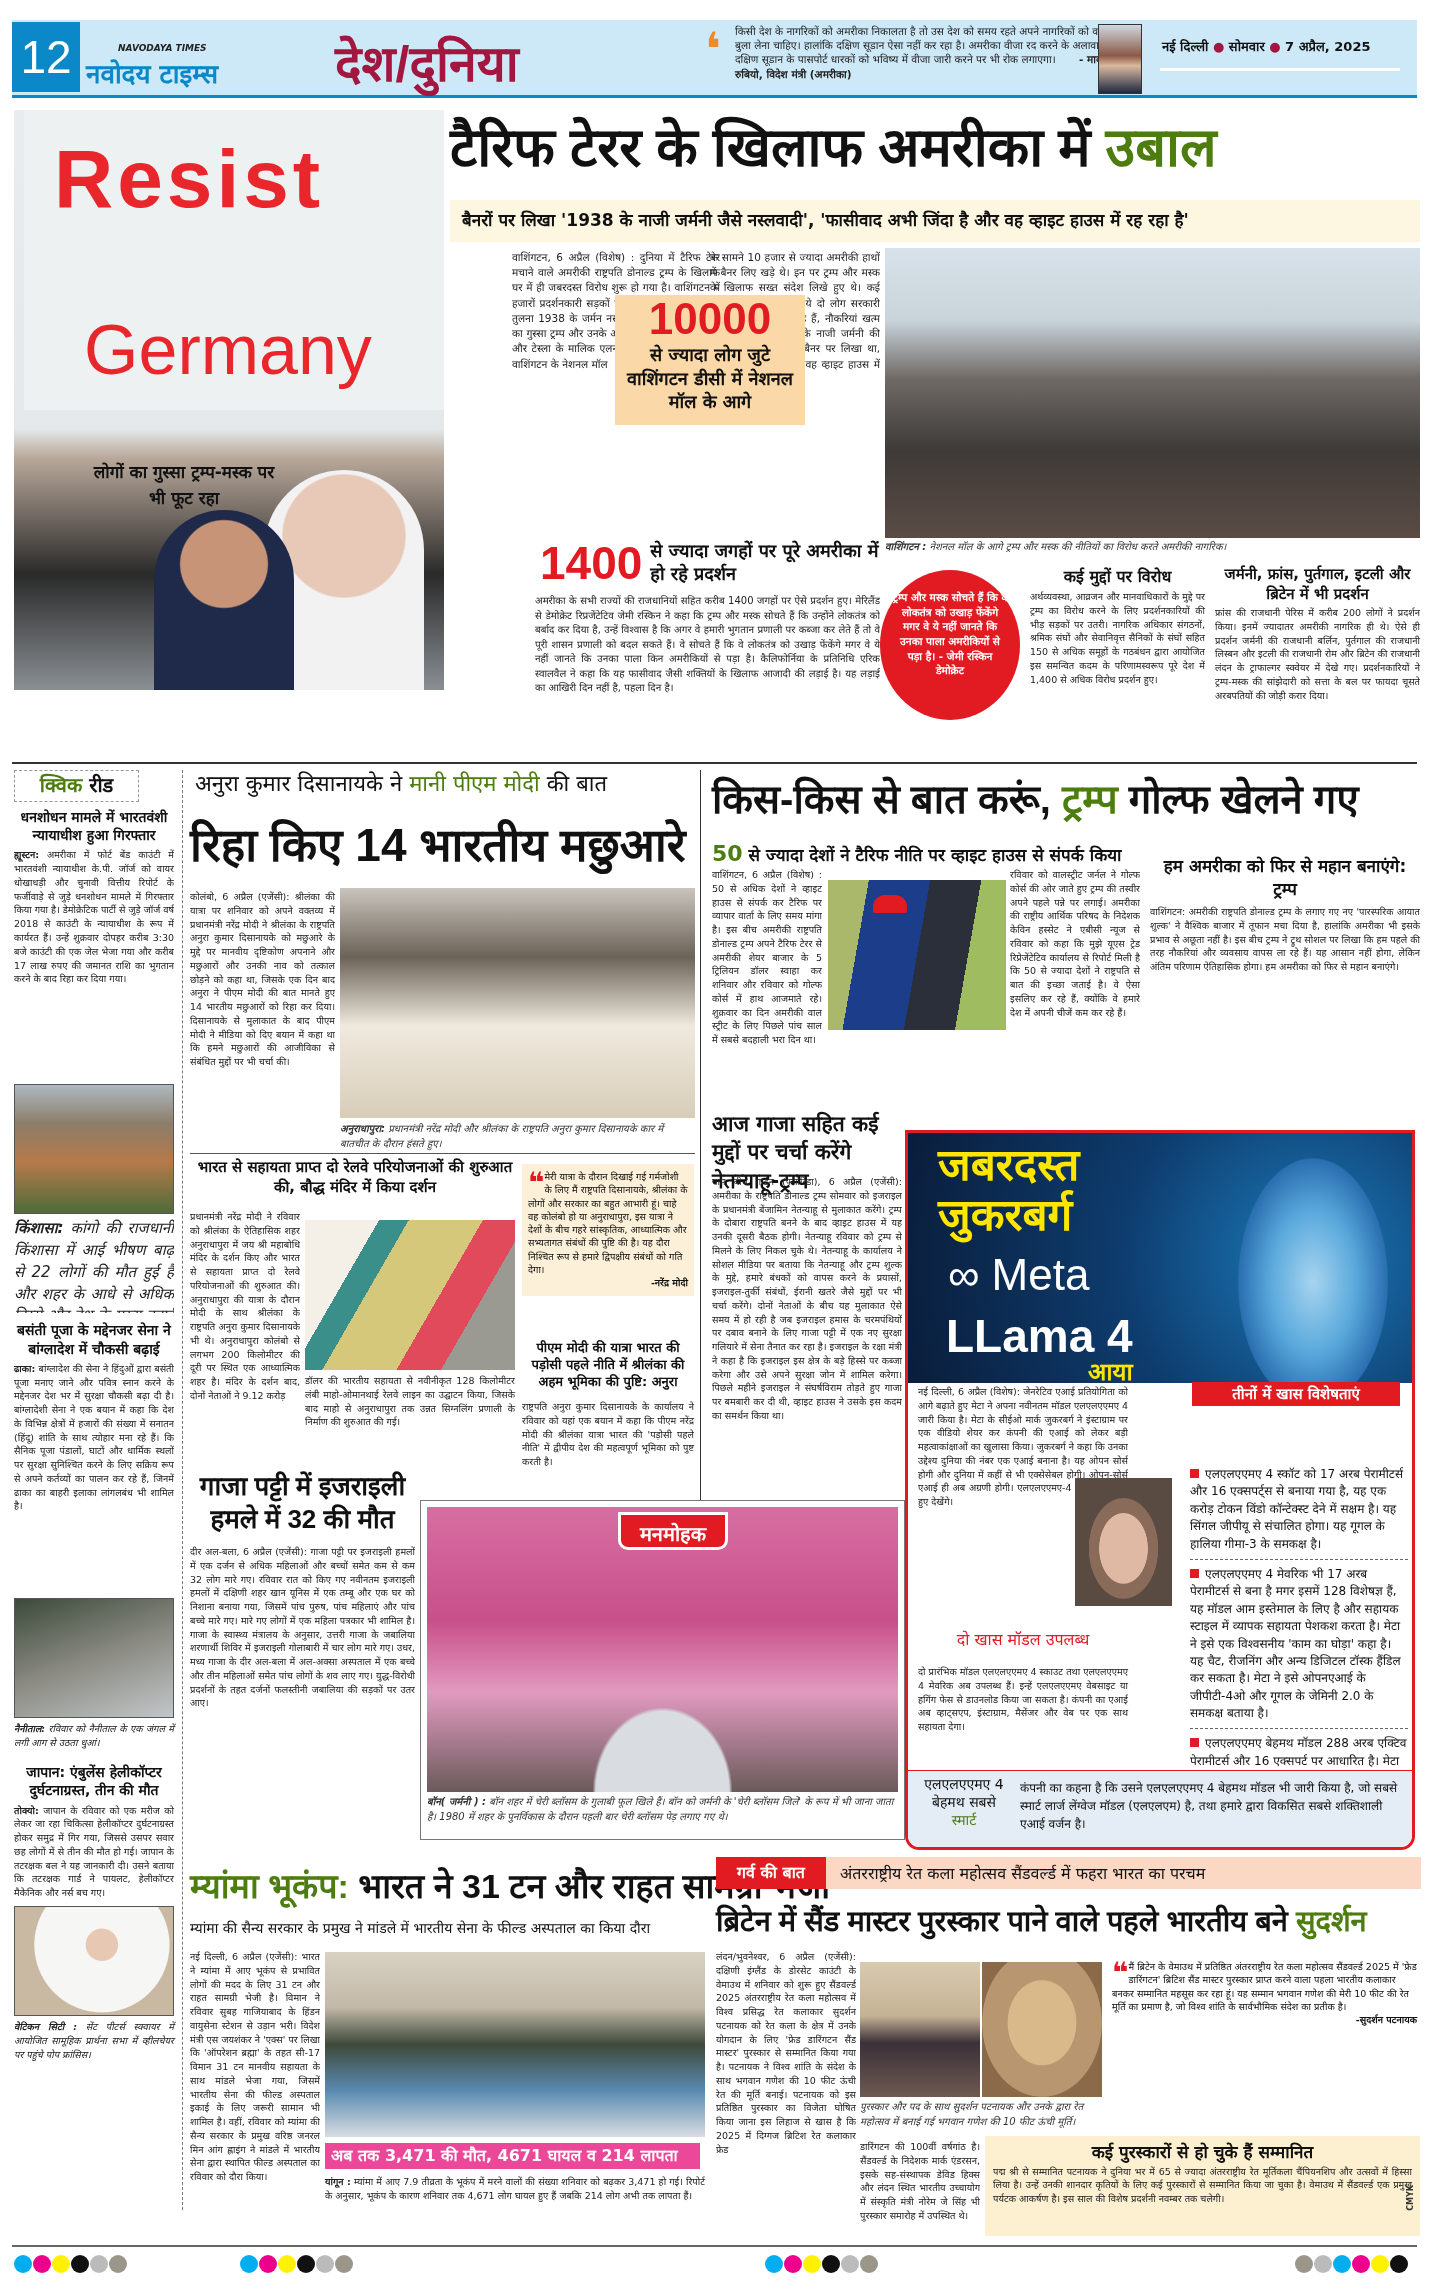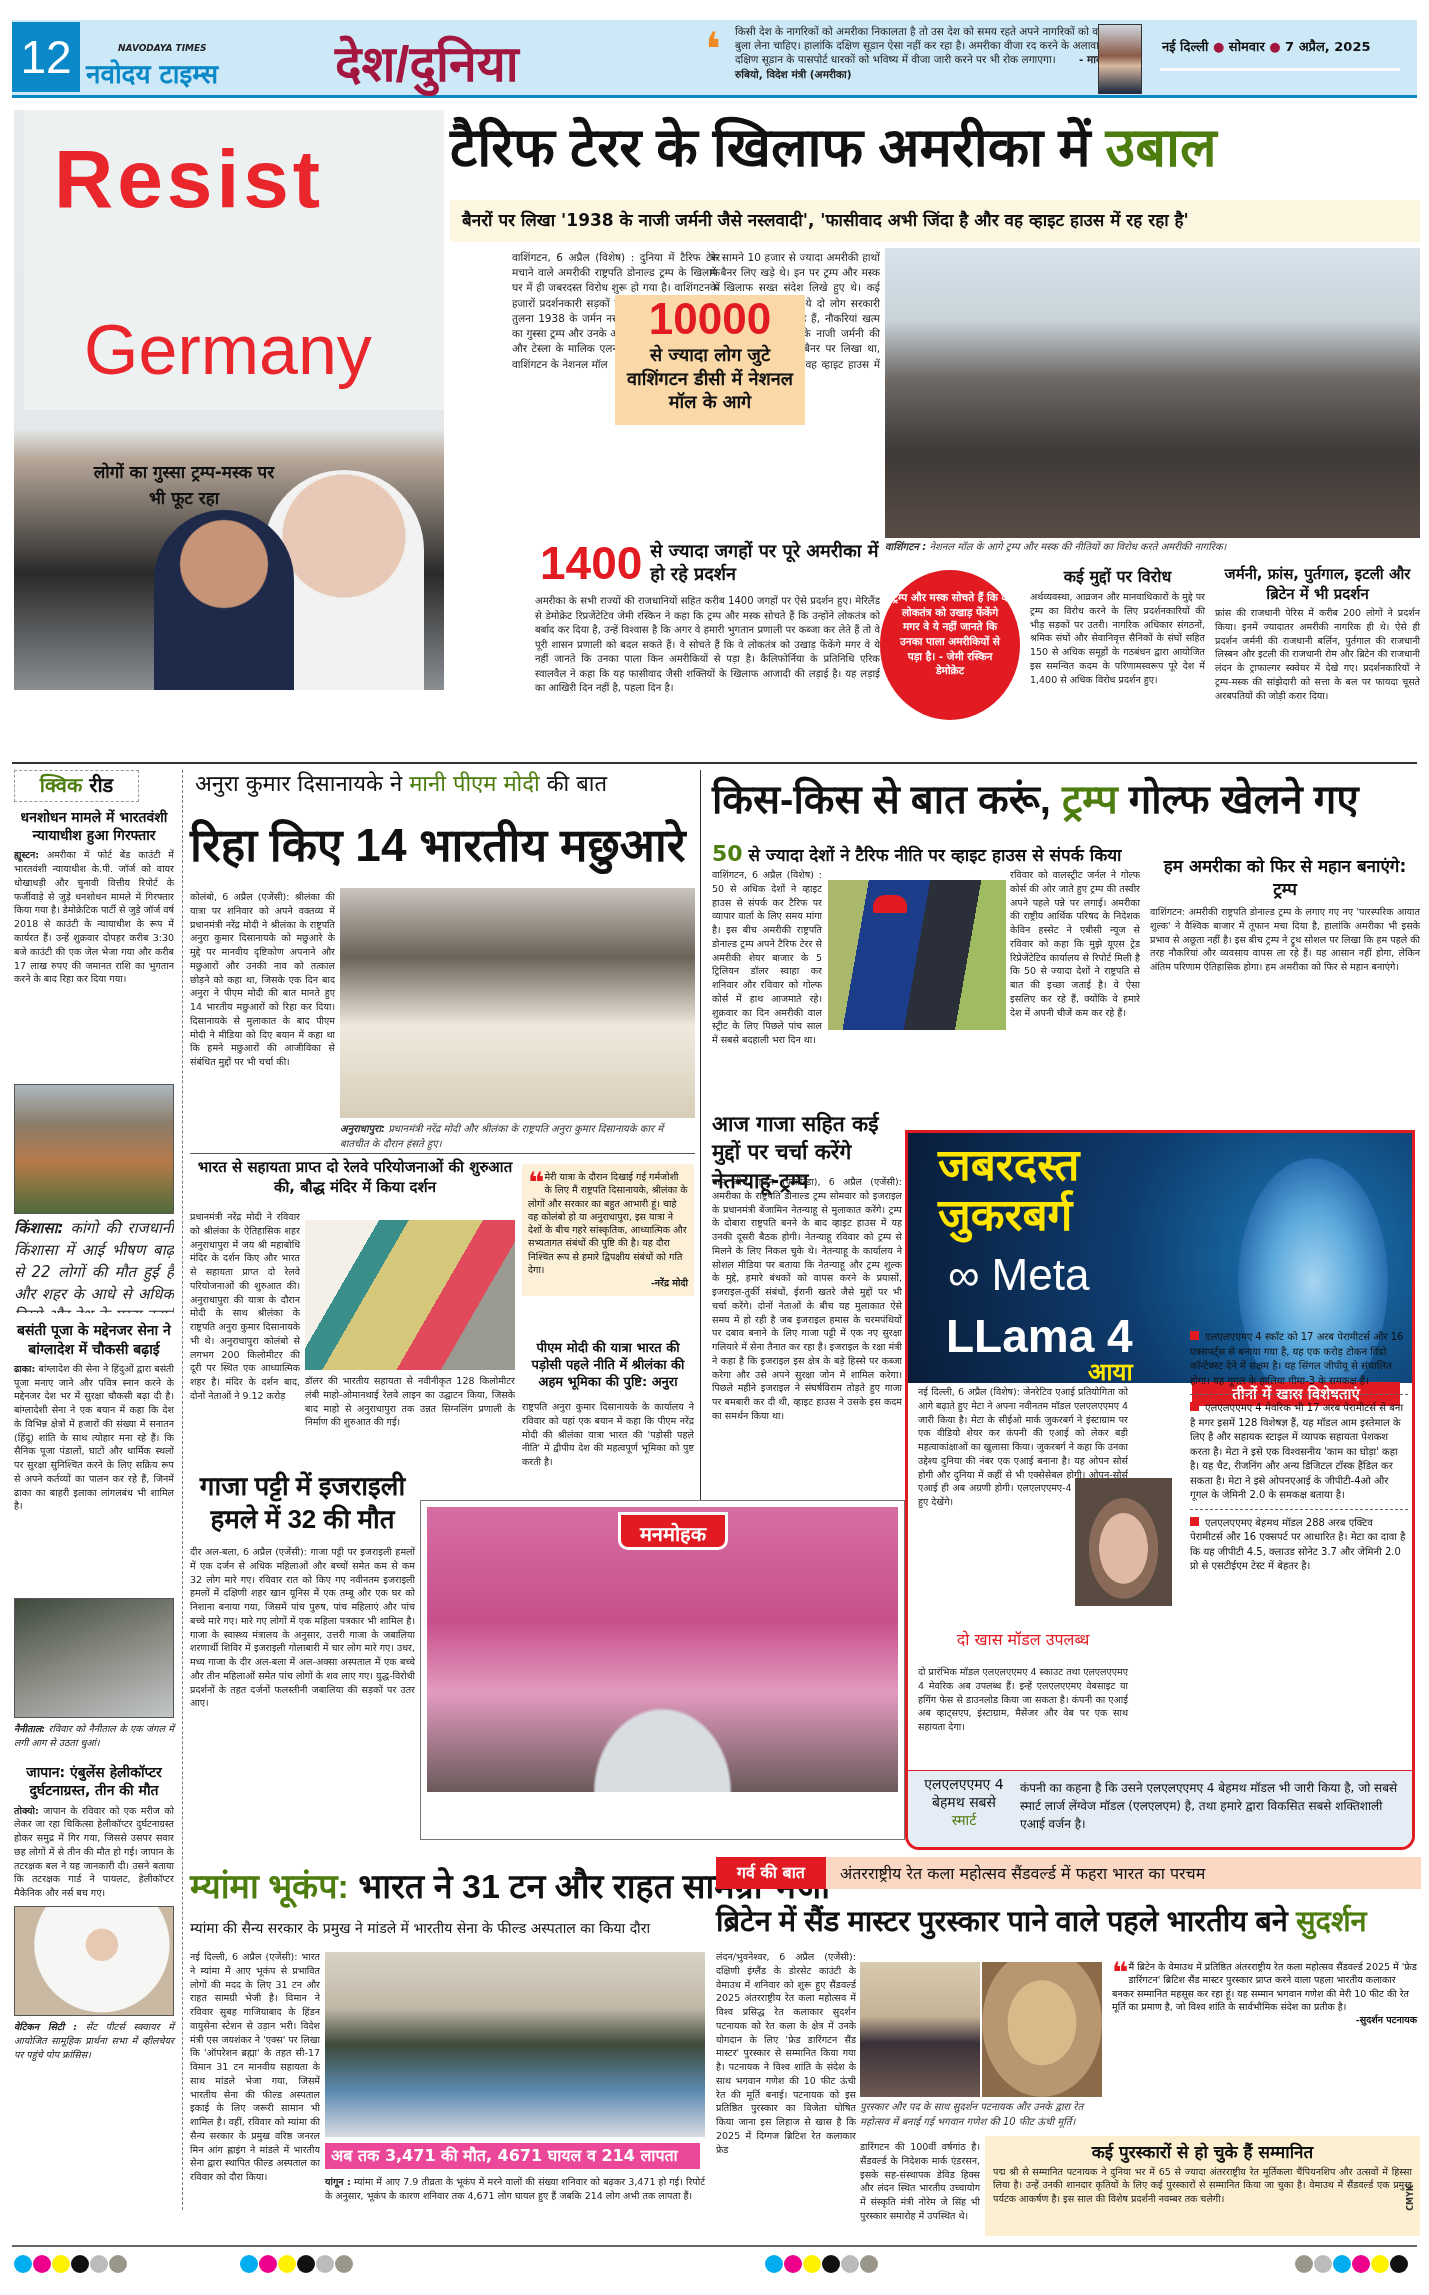--- a/index.html
+++ b/index.html
@@ -127,20 +127,21 @@
   <div style="text-align:right;font-weight:bold">-नरेंद्र मोदी</div>
 </div>
 <div class="abs" style="left:522px;top:1340px;width:172px;font-size:13px;font-weight:bold;text-align:center;line-height:1.3">पीएम मोदी की यात्रा भारत की पड़ोसी पहले नीति में श्रीलंका की अहम भूमिका की पुष्टि: अनुरा</div>
 <div class="abs col" style="left:522px;top:1400px;width:172px;font-size:9.5px">राष्ट्रपति अनुरा कुमार दिसानायके के कार्यालय ने रविवार को यहां एक बयान में कहा कि पीएम नरेंद्र मोदी की श्रीलंका यात्रा भारत की 'पड़ोसी पहले नीति' में द्वीपीय देश की महत्वपूर्ण भूमिका को पुष्ट करती है।</div>
 
 <div class="abs h1" style="left:190px;top:1470px;width:225px;font-size:26px;white-space:normal;text-align:center;line-height:1.25">गाजा पट्टी में इजराइली हमले में 32 की मौत</div>
 <div class="abs col" style="left:190px;top:1545px;width:225px;height:295px;overflow:hidden;font-size:9.5px">दीर अल-बला, 6 अप्रैल (एजेंसी): गाजा पट्टी पर इजराइली हमलों में एक दर्जन से अधिक महिलाओं और बच्चों समेत कम से कम 32 लोग मारे गए। रविवार रात को किए गए नवीनतम इजराइली हमलों में दक्षिणी शहर खान यूनिस में एक तम्बू और एक घर को निशाना बनाया गया, जिसमें पांच पुरुष, पांच महिलाएं और पांच बच्चे मारे गए। मारे गए लोगों में एक महिला पत्रकार भी शामिल है। गाजा के स्वास्थ्य मंत्रालय के अनुसार, उत्तरी गाजा के जबालिया शरणार्थी शिविर में इजराइली गोलाबारी में चार लोग मारे गए। उधर, मध्य गाजा के दीर अल-बला में अल-अक्सा अस्पताल में एक बच्चे और तीन महिलाओं समेत पांच लोगों के शव लाए गए। युद्ध-विरोधी प्रदर्शनों के तहत दर्जनों फलस्तीनी जबालिया की सड़कों पर उतर आए।</div>
 
 <div class="abs" style="left:420px;top:1500px;width:485px;height:340px;border:1px solid #777;padding:6px">
   <div class="photo" style="width:100%;height:285px;background:radial-gradient(ellipse at 50% 100%,#d9dde2 0 20%,transparent 21%),linear-gradient(180deg,#d66ea2 0%,#c8508a 40%,#e29ac0 65%,#6a5a5a 100%)"></div>
+  <div class="cap" style="margin-top:3px"><b>बॉन( जर्मनी ) :</b> <span>बॉन शहर में चेरी ब्लॉसम के गुलाबी फूल खिले हैं। बॉन को जर्मनी के 'चेरी ब्लॉसम जिले' के रूप में भी जाना जाता है। 1980 में शहर के पुनर्विकास के दौरान पहली बार चेरी ब्लॉसम पेड़ लगाए गए थे।</span></div>
 </div>
 <div class="abs" style="left:618px;top:1512px;width:110px;height:38px;background:#e21b23;color:#fff;font-size:20px;font-weight:bold;text-align:center;line-height:38px;border:3px solid #fff;border-radius:0 0 10px 10px">मनमोहक</div>
 
 <div class="abs vrule" style="left:700px;top:770px;height:730px;border-left:1px solid #333"></div>
 
 <div class="abs h1" style="left:712px;top:770px;font-size:40px">
   <span>किस-किस से बात करूं, </span><span class="red">ट्रम्प</span><span> गोल्फ खेलने गए</span>
 </div>
 <div class="abs" style="left:712px;top:838px;font-size:17px;font-weight:bold;white-space:nowrap">
   <span class="red" style="font-size:22px">50</span><span> से ज्यादा देशों ने टैरिफ नीति पर व्हाइट हाउस से संपर्क किया</span>
@@ -162,21 +163,21 @@
   <div style="position:absolute;left:40px;top:110px;font-size:44px;color:#fff;font-family:'Liberation Sans',sans-serif"><span>∞</span> <span>Meta</span></div>
   <div style="position:absolute;left:38px;top:170px;font-size:46px;font-weight:bold;color:#fff;font-family:'Liberation Sans',sans-serif">LLama 4</div>
   <div style="position:absolute;left:180px;top:222px;font-size:24px;font-weight:bold;color:#ffe600">आया</div>
   <div style="position:absolute;left:330px;top:25px;width:150px;height:225px;background:radial-gradient(ellipse at 50% 55%,#a7d4f0 0,#5aa9dc 40%,#2a6fb0 70%,transparent 71%)"></div>
 </div>
 <div class="abs col" style="left:918px;top:1385px;width:210px;height:210px;overflow:hidden;font-size:9.5px">नई दिल्ली, 6 अप्रैल (विशेष): जेनरेटिव एआई प्रतियोगिता को आगे बढ़ाते हुए मेटा ने अपना नवीनतम मॉडल एलएलएएमए 4 जारी किया है। मेटा के सीईओ मार्क जुकरबर्ग ने इंस्टाग्राम पर एक वीडियो शेयर कर कंपनी की एआई को लेकर बड़ी महत्वाकांक्षाओं का खुलासा किया। जुकरबर्ग ने कहा कि उनका उद्देश्य दुनिया की नंबर एक एआई बनाना है। यह ओपन सोर्स होगी और दुनिया में कहीं से भी एक्सेसेबल होगी। ओपन-सोर्स एआई ही अब अग्रणी होगी। एलएलएएमए-4 से लोग ये होता हुए देखेंगे।</div>
 <div class="abs photo" style="left:1075px;top:1478px;width:97px;height:128px;background:radial-gradient(ellipse at 50% 55%,#e0b9a4 0 35%,#8a6b5a 36% 50%,#5a4b42 51%)"></div>
 <div class="abs" style="left:918px;top:1628px;width:210px;text-align:center;font-size:16px;color:#e21b23">दो खास मॉडल उपलब्ध</div>
 <div class="abs col" style="left:918px;top:1665px;width:210px;font-size:9.5px">दो प्रारंभिक मॉडल एलएलएएमए 4 स्काउट तथा एलएलएएमए 4 मेवरिक अब उपलब्ध हैं। इन्हें एलएलएएमए वेबसाइट या हगिंग फेस से डाउनलोड किया जा सकता है। कंपनी का एआई अब व्हाट्सएप, इंस्टाग्राम, मैसेंजर और वेब पर एक साथ सहायता देगा।</div>
 <div class="abs" style="left:1192px;top:1382px;width:208px;height:24px;background:#e21b23;color:#fff;font-size:15px;font-weight:bold;text-align:center;line-height:24px">तीनों में खास विशेषताएं</div>
-<div class="abs" style="left:1190px;top:1330px;width:218px;font-size:10px;line-height:1.45">
+<div class="abs" style="left:1190px;top:1466px;width:218px;font-size:12px;line-height:1.45">
   <div style="padding-bottom:6px;border-bottom:1px dashed #666"><span class="bullet"></span><span>एलएलएएमए 4 स्कॉट को 17 अरब पेरामीटर्स और 16 एक्सपर्ट्स से बनाया गया है, यह एक करोड़ टोकन विंडो कॉन्टेक्स्ट देने में सक्षम है। यह सिंगल जीपीयू से संचालित होगा। यह गूगल के हालिया गीमा-3 के समकक्ष है।</span></div>
   <div style="padding:6px 0;border-bottom:1px dashed #666"><span class="bullet"></span><span>एलएलएएमए 4 मेवरिक भी 17 अरब पेरामीटर्स से बना है मगर इसमें 128 विशेषज्ञ हैं, यह मॉडल आम इस्तेमाल के लिए है और सहायक स्टाइल में व्यापक सहायता पेशकश करता है। मेटा ने इसे एक विश्वसनीय 'काम का घोड़ा' कहा है। यह चैट, रीजनिंग और अन्य डिजिटल टॉस्क हैंडिल कर सकता है। मेटा ने इसे ओपनएआई के जीपीटी-4ओ और गूगल के जेमिनी 2.0 के समकक्ष बताया है।</span></div>
   <div style="padding-top:6px"><span class="bullet"></span><span>एलएलएएमए बेहमथ मॉडल 288 अरब एक्टिव पेरामीटर्स और 16 एक्सपर्ट पर आधारित है। मेटा का दावा है कि यह जीपीटी 4.5, क्लाउड सोनेट 3.7 और जेमिनी 2.0 प्रो से एसटीईएम टेस्ट में बेहतर है।</span></div>
 </div>
 <div class="abs" style="left:908px;top:1770px;width:504px;height:77px;background:#e4ecf5;border-top:1px solid #e21b23;border-radius:0 0 12px 12px">
   <div style="position:absolute;left:6px;top:4px;width:100px;text-align:center;font-size:14px;line-height:1.3">
     <div>एलएलएएमए 4</div>
       <div>बेहमथ सबसे</div>
       <div class="red">स्मार्ट</div>
   </div>

